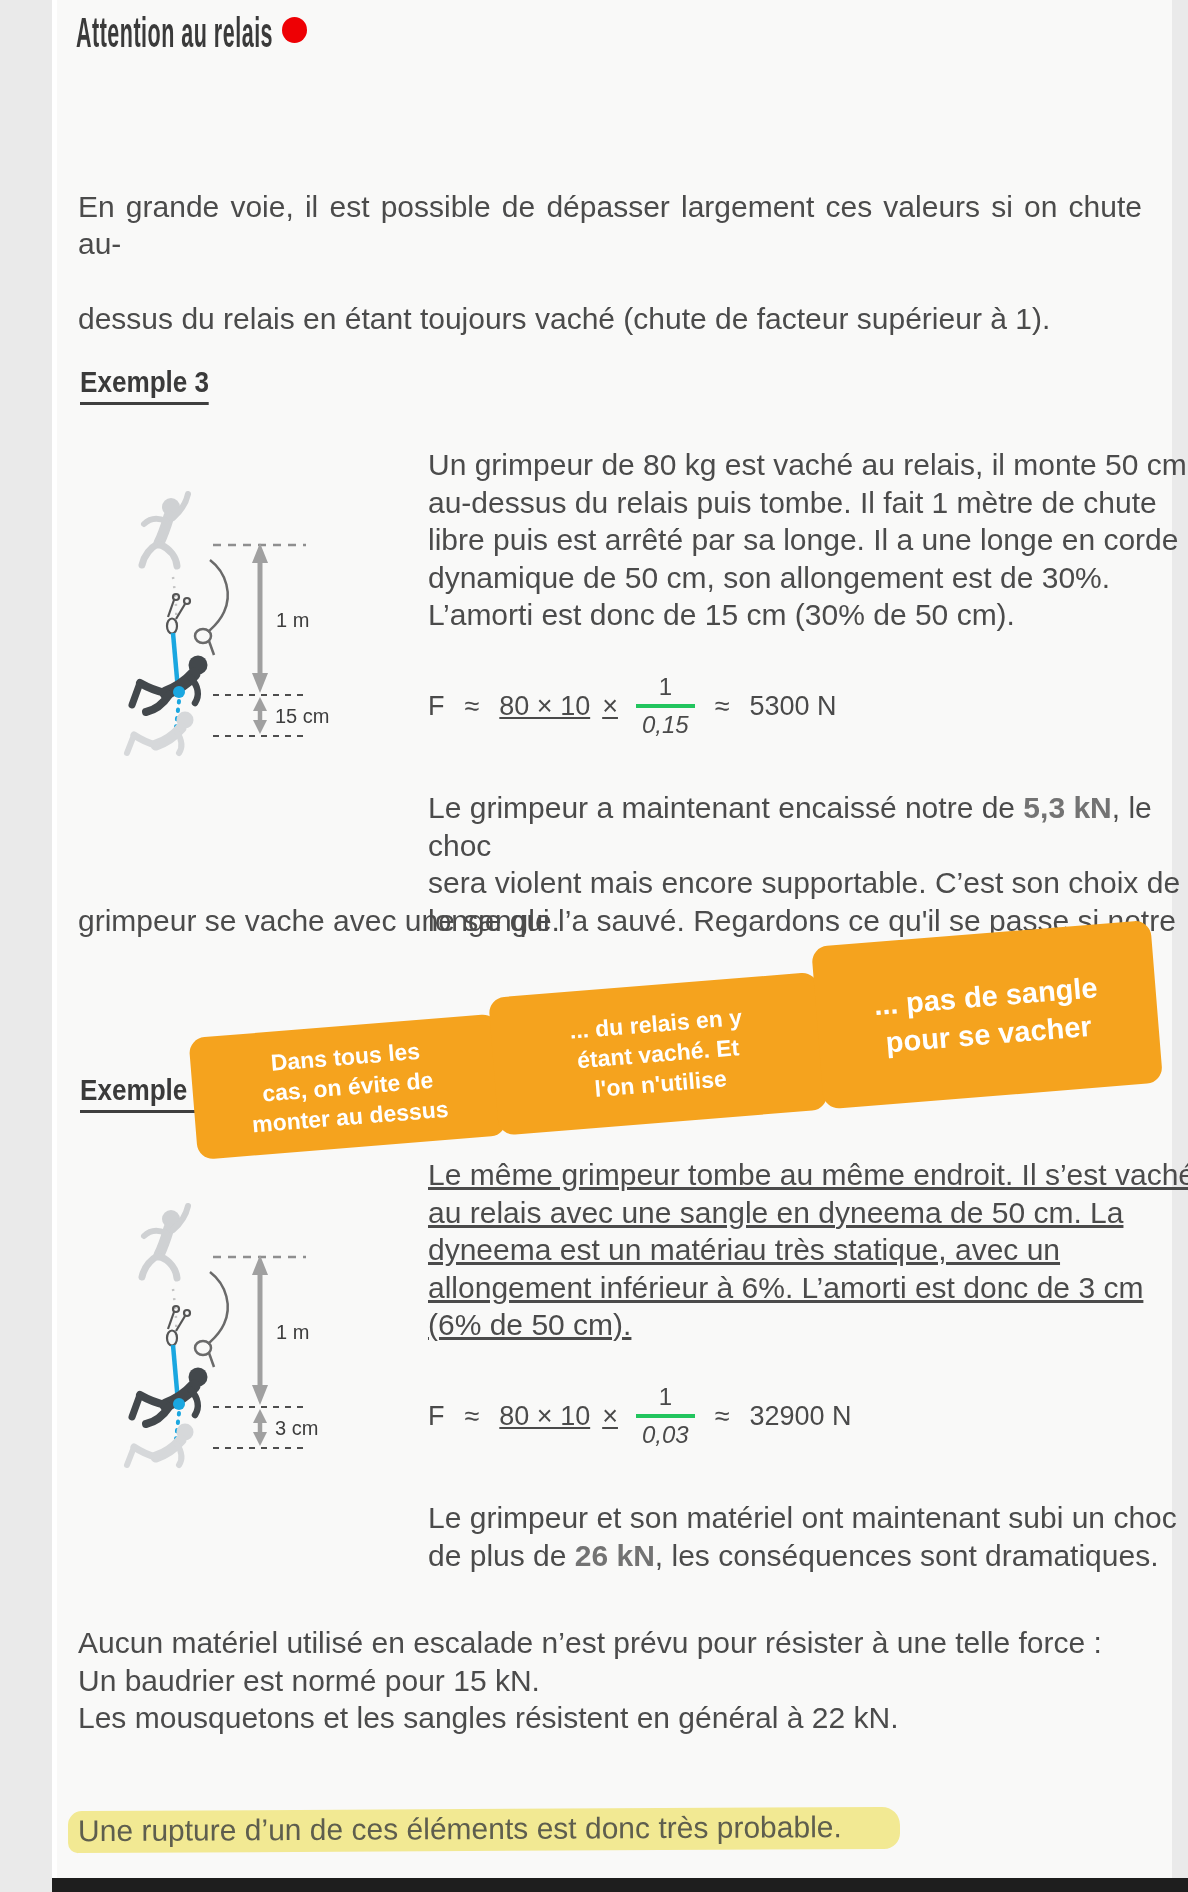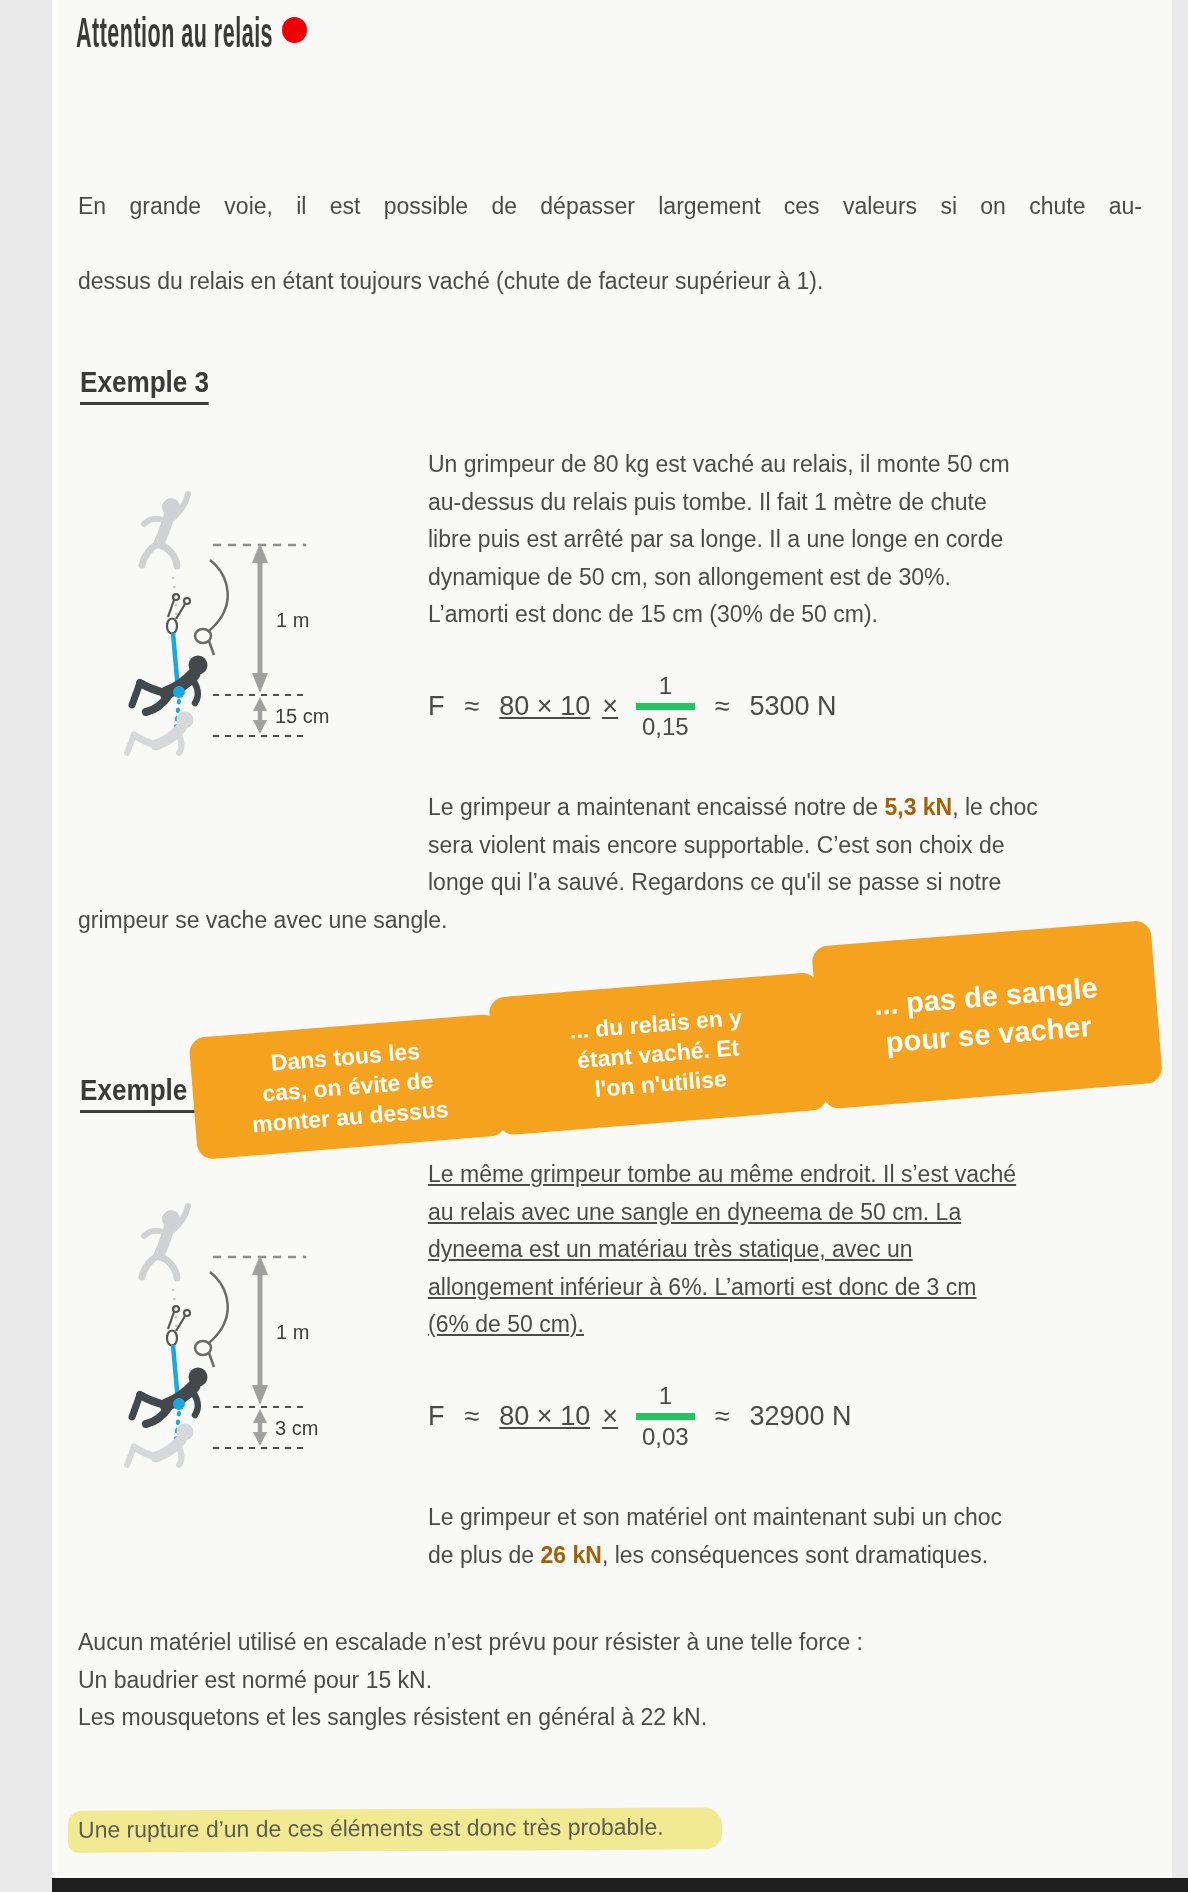--- a/index.html
+++ b/index.html
@@ -4,42 +4,42 @@
 <style>
   html,body{margin:0;padding:0;background:#eaeaea;}
   #page{position:relative;width:1188px;height:1892px;overflow:hidden;
         background:#eaeaea;font-family:"Liberation Sans",sans-serif;color:#4b4b4b;margin-left:20px;}
   #content{position:absolute;left:32px;top:0;width:1120px;height:100%;
            background:#f9f9f8;border-left:5px solid #ffffff;box-sizing:border-box;}
   .abs{position:absolute;}
   .condensed{font-weight:700;color:#3a3a3a;transform-origin:left top;white-space:nowrap;}
   .title{left:56px;top:8px;font-size:43px;transform:scaleX(0.5);letter-spacing:1px;}
   .dot{left:262px;top:17px;width:25px;height:26px;border-radius:50%;}
-  .bodytext{font-size:23px;line-height:37.5px;white-space:pre-line;}
+  .bodytext{font-size:30px;line-height:37.5px;white-space:pre-line;}
   .justify1{text-align:justify;text-align-last:justify;}
   .heading{font-size:29px;transform:scaleX(0.9);}
   .heading .hd-inner{display:inline-block;border-bottom:3px solid #3f3f3f;padding-bottom:3px;}
   .formula{display:flex;align-items:center;font-size:27px;color:#4a4a4a;height:80px;}
   .formula .sp-lg{margin:0 20px;}
   .formula .sp-md{margin:0 12px 0 0;text-decoration:underline;}
   .frac{display:inline-flex;flex-direction:column;align-items:center;font-size:24px;margin:0 20px 0 6px;}
   .frac .num{padding:0 4px 3px;}
-  .frac .den{border-top:7px solid #22c55e;padding:3px 6px 0;}
+  .frac .den{border-top:4px solid #22c55e;padding:3px 6px 0;font-style:italic;}
   .banner{left:170px;top:956px;width:978px;height:165px;display:flex;align-items:flex-end;
           transform:rotate(-4.6deg);z-index:5;}
   .bblock{display:flex;align-items:center;justify-content:center;text-align:center;
           color:#ffffff;font-weight:700;white-space:pre-line;box-sizing:border-box;}
   .bblock1{width:310px;height:122px;border-radius:16px;font-size:23px;line-height:30px;}
   .bblock2{width:330px;height:138px;border-radius:16px;margin-left:-8px;font-size:23px;line-height:30px;}
   .bblock3{width:340px;height:163px;border-radius:16px;margin-left:-4px;font-size:29px;line-height:38px;}
   .hl{display:inline-block;background:#F2E993;color:#5e5e4e;border-radius:14px 18px 16px 10px;
       padding:1px 58px 3px 10px;margin-left:-10px;transform:rotate(-0.3deg);}
   .blackbar{left:32px;top:1878px;width:1156px;height:14px;background:#1e1e1e;}
   svg text{font-family:"Liberation Sans",sans-serif;font-size:20px;fill:#3e3e3e;}
-  b{color:#a16207;}
+  b{color:#737373;}
 </style>
 </head>
 <body>
 
 <div id="page">
   <div id="content"></div>
 
   <div class="abs condensed title">Attention au relais</div>
   <div class="abs dot" style="background:#EE0004;"></div>
 

